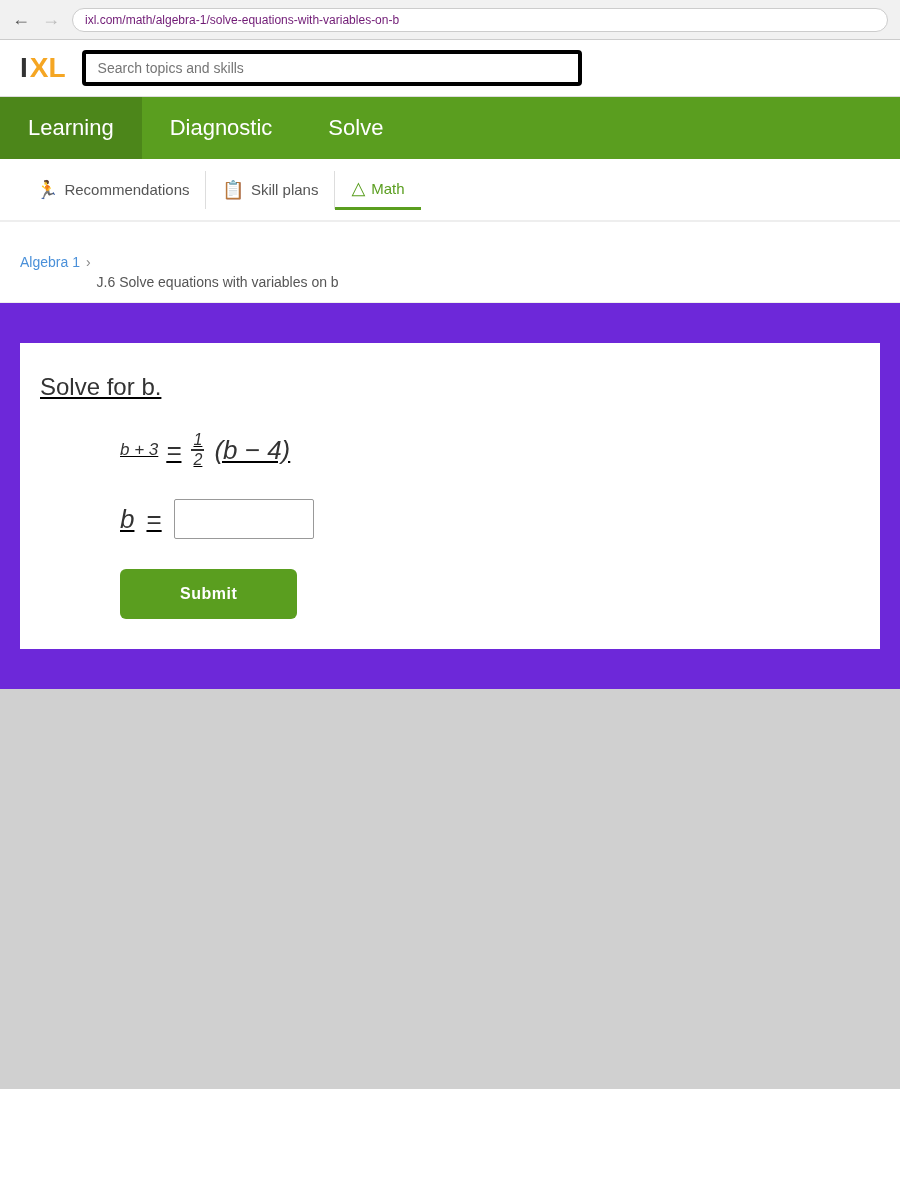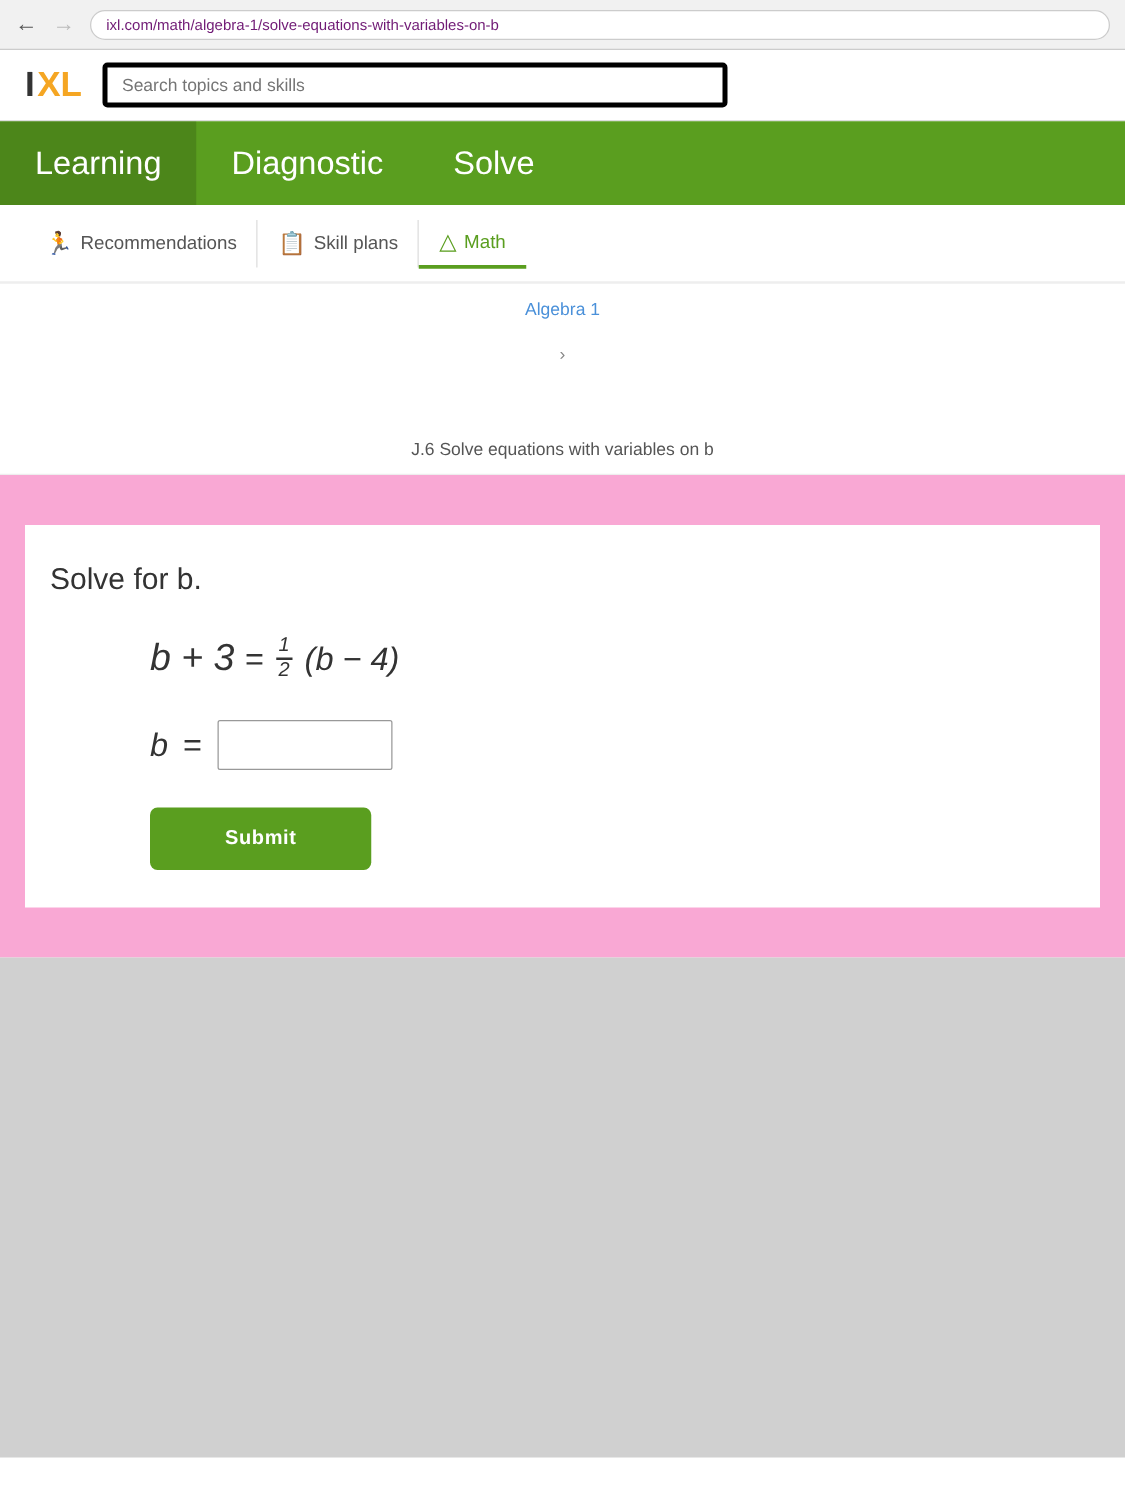--- a/index.html
+++ b/index.html
@@ -102,21 +102,21 @@
     .nav-bar {
       background: #5a9e1f;
       display: flex;
       align-items: center;
       padding: 0;
     }
 
     .nav-item {
       padding: 18px 28px;
       color: white;
-      font-size: 26px;
+      font-size: 22px;
       font-weight: 400;
       cursor: pointer;
       display: flex;
       align-items: flex-end;
     }
 
     .nav-item.active {
       background: rgba(0,0,0,0.15);
     }
 
@@ -151,43 +151,43 @@
       font-size: 18px;
     }
 
     
     .breadcrumb {
       padding: 12px 20px;
       font-size: 14px;
       color: #555;
       display: flex;
       align-items: center;
-      gap: 20px;
+      gap: 6px;
       border-bottom: 1px solid #eee;
-      flex-direction: column;
     }
 
     .breadcrumb-link {
       color: #4a90d9;
       cursor: pointer;
     }
 
     .breadcrumb-separator {
       color: #888;
     }
 
     .breadcrumb-current {
       color: #555;
       margin-top: 40px;
     }
 
     
     .main-content {
       padding: 40px 20px 40px 20px;
-      background: #f9a8d4;
+      background: #6d28d9;
+      text-decoration: underline;
     }
 
     .problem-title {
       font-size: 24px;
       font-weight: 500;
       color: #333;
       margin-bottom: 30px;
     }
 
     .problem-area {
@@ -335,21 +335,21 @@
   <div class="main-content">
 
     <div class="problem-area">
 
       <div class="problem-title">
         <span>Solve for b.</span>
       </div>
 
       
       <div class="equation-display">
-        <span style="font-style:italic; font-size:30px;">b + 3</span>
+        <span style="font-style:italic; font-size:17px;">b + 3</span>
         <span style="font-size:26px;">=</span>
         <span class="fraction">
           <span class="fraction-num">1</span>
           <span class="fraction-den">2</span>
         </span>
         <span style="font-style:italic; font-size:26px;">(b − 4)</span>
       </div>
 
       
       <div class="answer-row">

